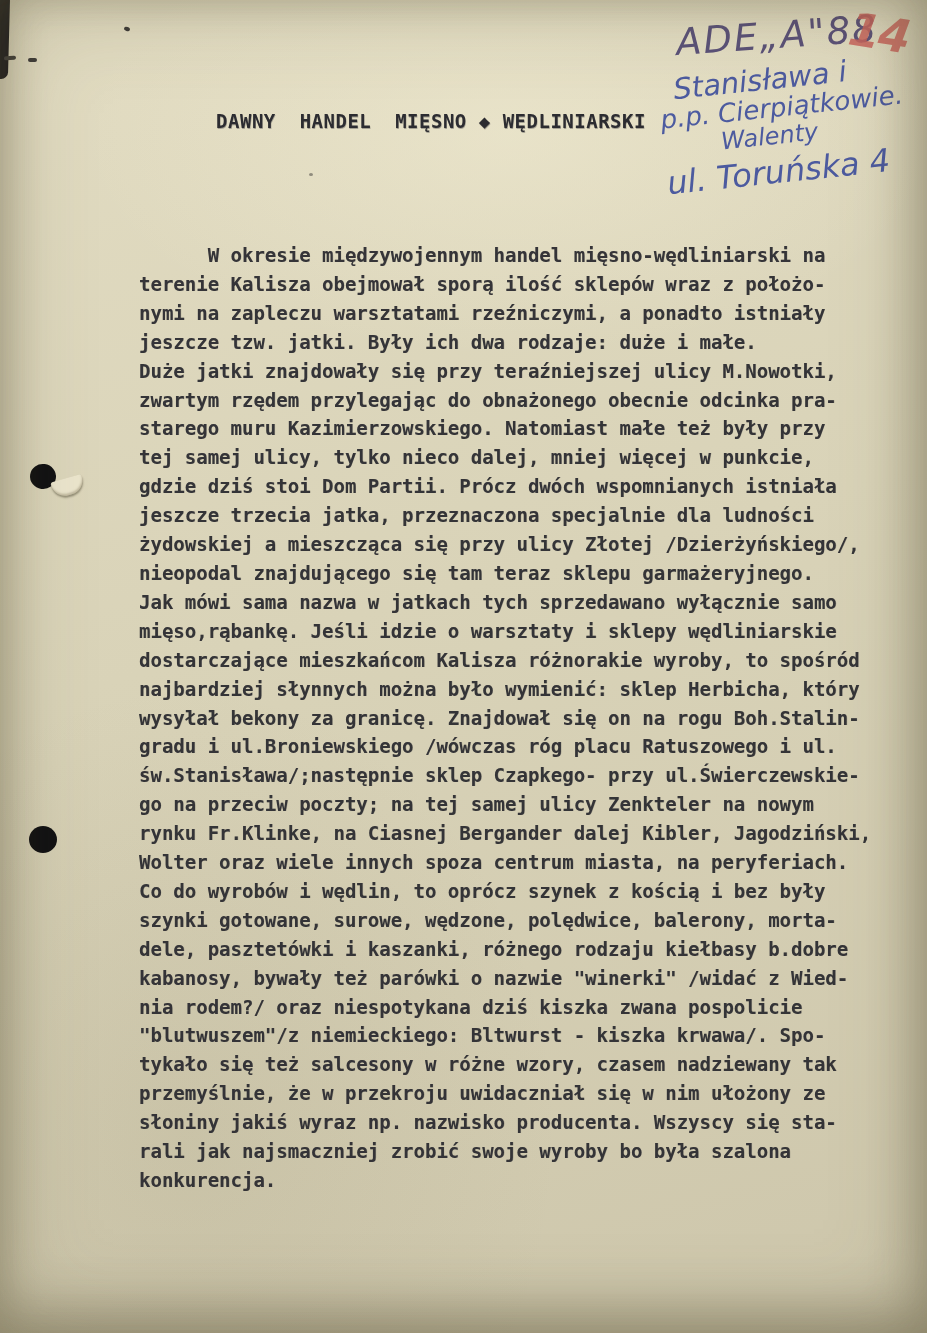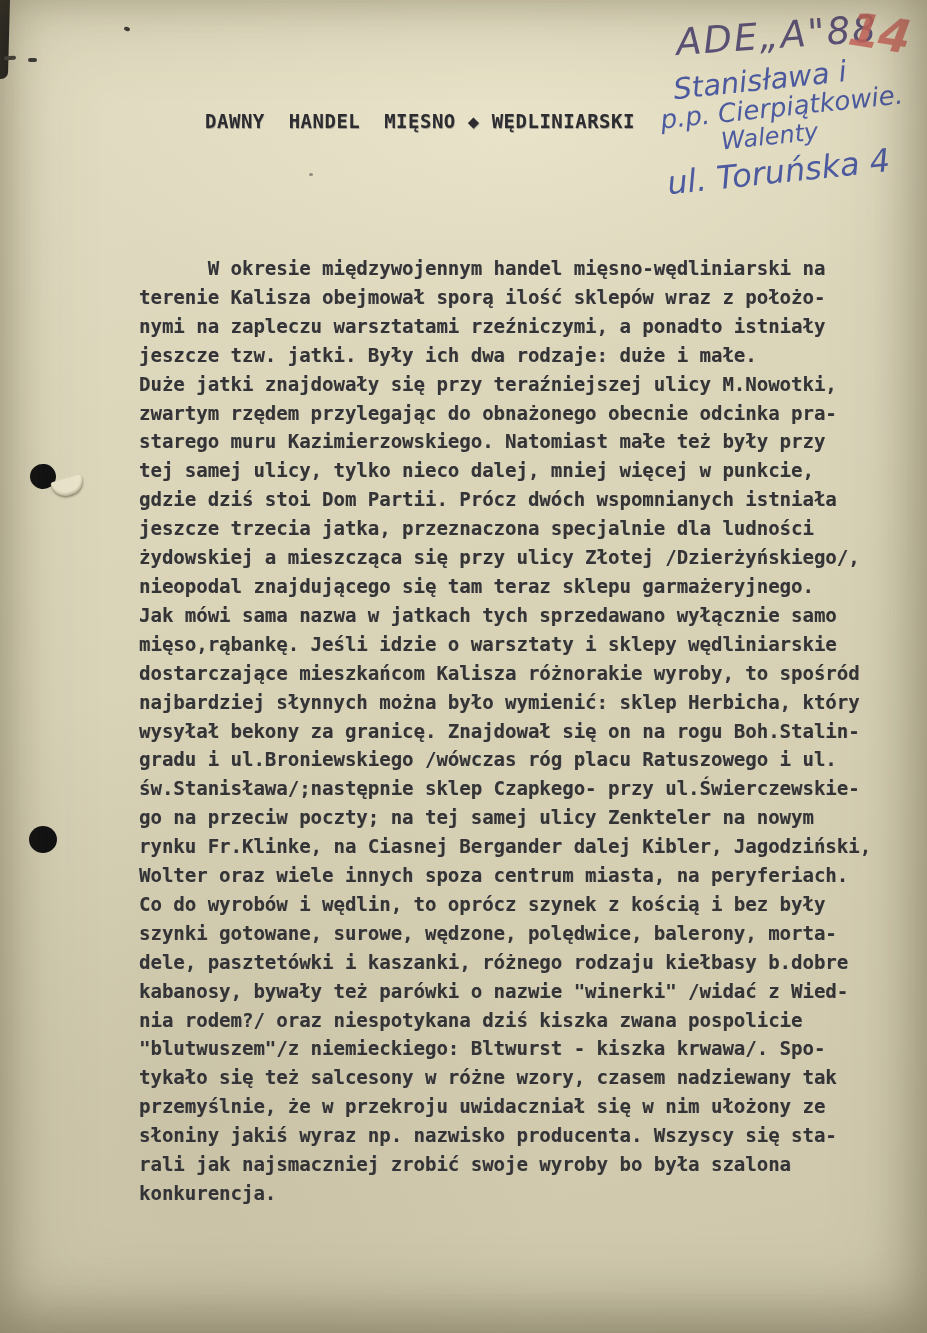--- a/index.html
+++ b/index.html
@@ -41,36 +41,36 @@
   .hole.h2{left:29px;top:826px;width:28px;height:27px;}
   .flap{
     position:absolute;left:52px;top:478px;width:32px;height:17px;
     background:#ebe5cd;border-radius:3px 3px 16px 16px;
     transform:rotate(-16deg);
     box-shadow:0 2px 2px rgba(60,55,35,.45), inset 0 -2px 2px rgba(120,110,80,.35);
   }
 
   
   .title-block{
-    position:absolute;left:139px;top:110px;width:562px;
+    position:absolute;left:150px;top:110px;width:562px;
     text-align:center;color:var(--ink-type);
     font-weight:bold;
   }
   .title-line1{
     font-size:19px;letter-spacing:.5px;white-space:pre;
     text-shadow:.5px .5px 0 rgba(44,44,49,.35);
   }
   .title-line2{
     font-size:19px;margin-top:11px;letter-spacing:1.5px;white-space:pre;
     text-shadow:.5px .5px 0 rgba(44,44,49,.35);
   }
 
   
   .body-text{
-    position:absolute;left:139px;top:254px;width:782px;
+    position:absolute;left:139px;top:241px;width:782px;
     font-size:19px;font-weight:bold;line-height:28.9px;
     color:var(--ink-type);
     white-space:pre-wrap;
     text-shadow:.4px .4px 0 rgba(44,44,49,.3);
     opacity:.95;
   }
 
   
   .hw{font-family:"DejaVu Sans", sans-serif;font-style:italic;}
   .hw-ade{

